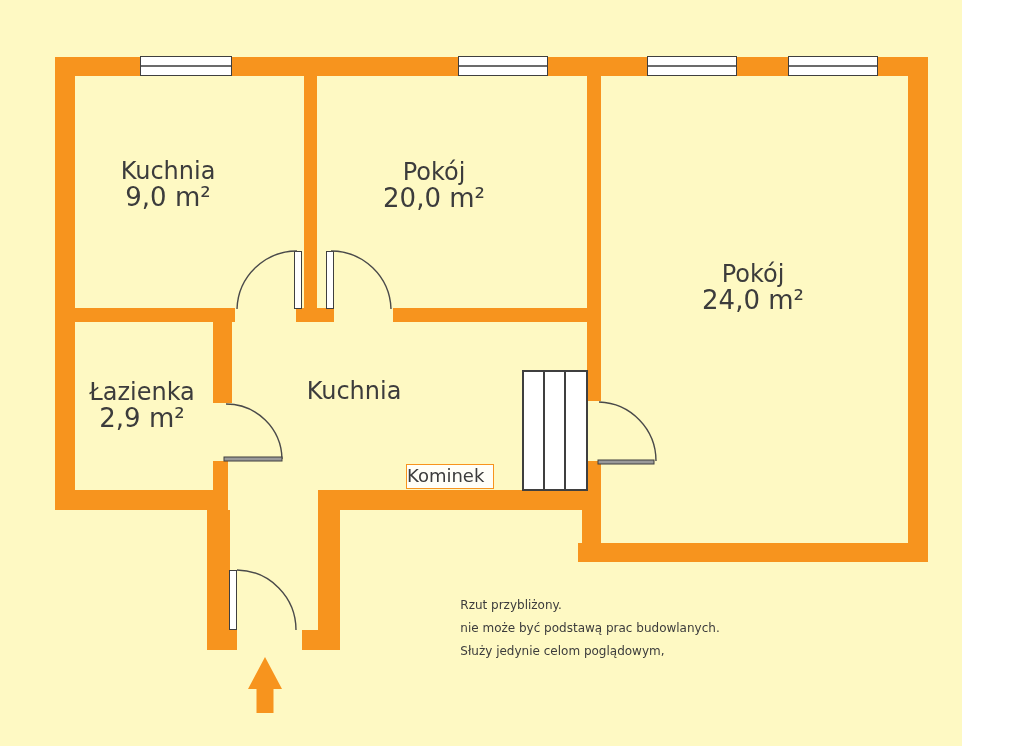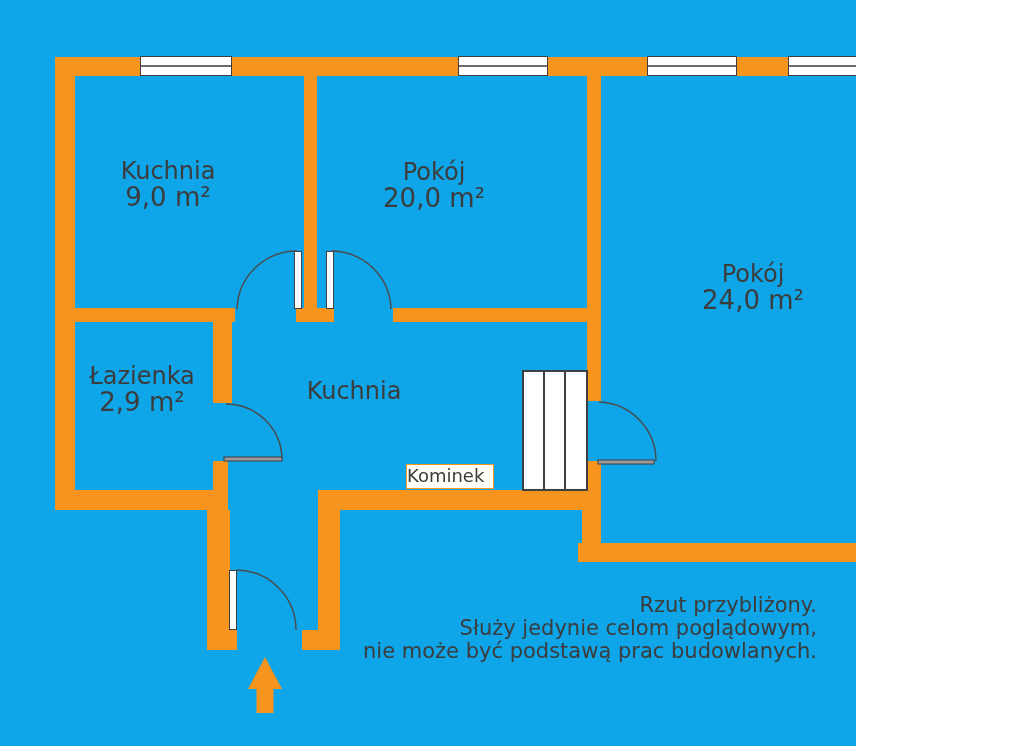--- a/index.html
+++ b/index.html
@@ -1,17 +1,17 @@
 <!DOCTYPE html>
 <html style="--wall: #F7941E; --text: #3C3C3C; --line: #4A4A4A;"><head>
 <meta charset="utf-8">
 <style>
   html,body{margin:0;padding:0;background:#ffffff;}
   .canvas{
-    position:relative;width:856px;height:746px;background:#0ea5e9;overflow:hidden;
+    position:relative;width:962px;height:746px;background:#fef9c3;overflow:hidden;
     font-family:"DejaVu Sans","Liberation Sans",sans-serif;
   }
   .wall{position:absolute;background:var(--wall,#F7941E);}
   .window{
     position:absolute;top:56px;height:20px;background:#ffffff;
     border:1px solid #3f3f3f;box-sizing:border-box;
   }
   .window::after{
     content:"";position:absolute;left:0;right:0;top:50%;margin-top:-1px;height:2px;background:#6b6b6b;
   }
@@ -35,21 +35,21 @@
     color:var(--text,#3C3C3C);font-size:18px;line-height:22px;text-align:left;
   }
   .room-label{
     position:absolute;transform:translate(-50%,-50%);text-align:center;
     color:var(--text,#3C3C3C);white-space:nowrap;
   }
   .rname{font-size:24px;line-height:28px;}
   .rarea{font-size:26px;line-height:24px;}
   .disclaimer{
     position:absolute;left:590px;top:594px;transform:translateX(-50%);
-    text-align:right;color:var(--text,#3C3C3C);font-size:21px;line-height:23px;white-space:nowrap;
+    text-align:left;color:var(--text,#3C3C3C);font-size:12px;line-height:23px;white-space:nowrap;
   }
 </style>
 </head>
 <body>
 
 <div class="canvas">
 
   <div class="wall" style="left:55px;top:57px;width:873px;height:19px"></div>
   <div class="wall" style="left:55px;top:57px;width:20px;height:453px"></div>
   <div class="wall" style="left:908px;top:57px;width:20px;height:505px"></div>
@@ -101,29 +101,29 @@
     <div class="rarea">9,0 m²</div>
   </div>
   <div class="room-label" style="left:434px;top:184px">
     <div class="rname">Pokój</div>
     <div class="rarea">20,0 m²</div>
   </div>
   <div class="room-label" style="left:753px;top:286px">
     <div class="rname">Pokój</div>
     <div class="rarea">24,0 m²</div>
   </div>
-  <div class="room-label" style="left:142px;top:388px">
+  <div class="room-label" style="left:142px;top:404px">
     <div class="rname">Łazienka</div>
     <div class="rarea">2,9 m²</div>
   </div>
   <div class="room-label" style="left:354px;top:391px">
     <div class="rname">Kuchnia</div>
   </div>
 
   <div class="kominek">Kominek</div>
 
   <div class="disclaimer">
     <div>Rzut przybliżony.</div>
+    <div>nie może być podstawą prac budowlanych.</div>
     <div>Służy jedynie celom poglądowym,</div>
-    <div>nie może być podstawą prac budowlanych.</div>
   </div>
 
 </div>
 
 </body></html>

